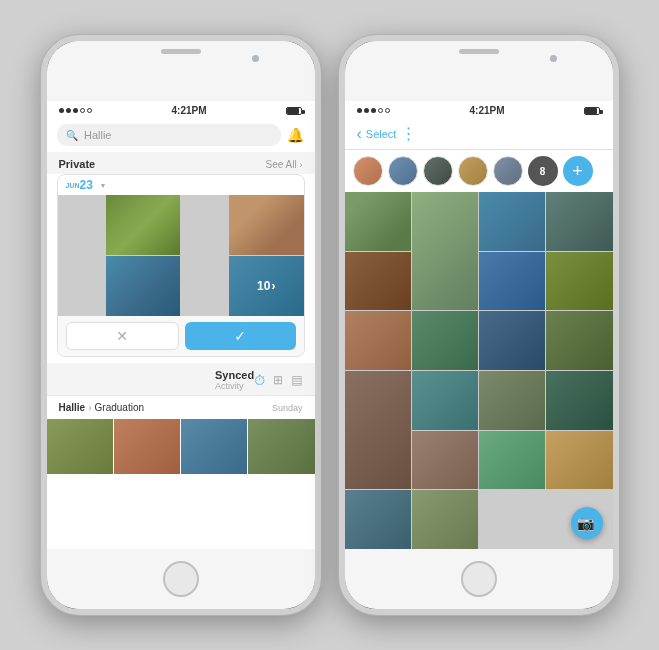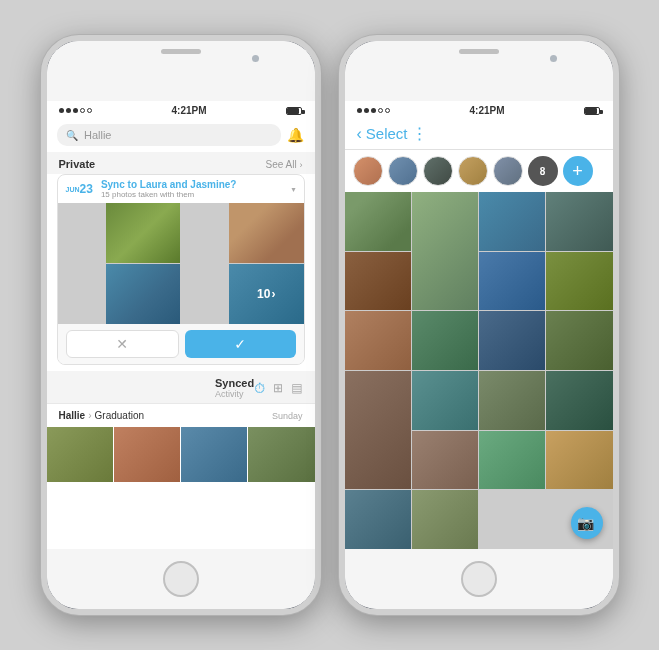--- a/index.html
+++ b/index.html
@@ -244,21 +244,21 @@
     
     .nav-bar {
       display: flex;
       align-items: center;
       padding: 4px 8px;
       background: white;
       border-bottom: 1px solid #e0e0e0;
     }
     .nav-back { font-size: 16px; color: #4ab3e8; padding: 2px 4px; }
     .nav-title { flex: 1; text-align: center; font-size: 12px; font-weight: 600; color: #333; }
-    .nav-select { font-size: 15px; color: #4ab3e8; }
+    .nav-select { font-size: 11px; color: #4ab3e8; }
     .nav-more { font-size: 16px; color: #4ab3e8; padding: 2px 4px; }
 
     .avatar-row {
       display: flex;
       align-items: center;
       padding: 6px 8px;
       gap: 5px;
       background: white;
       overflow: hidden;
     }
@@ -368,24 +368,20 @@
           <span>See All</span>
           <span class="chevron-right"> ›</span>
         </span>
       </div>
 
       <div class="suggestion-card">
         <div class="suggestion-header">
           <div class="date-badge">
             <span class="date-month">JUN</span>
             <span class="date-day">23</span>
-          </div>
-          <div class="suggestion-text">
-            <div class="suggestion-title">Sync to Laura and Jasmine?</div>
-            <div class="suggestion-sub">15 photos taken with them</div>
           </div>
           <span class="dropdown-arrow">▾</span>
         </div>
 
         <div class="photo-grid-2x3">
           <div class="photo-cell p1"></div>
           <div class="photo-cell p2"></div>
           <div class="photo-cell p3"></div>
           <div class="photo-cell p5">
             <div class="more-badge">

